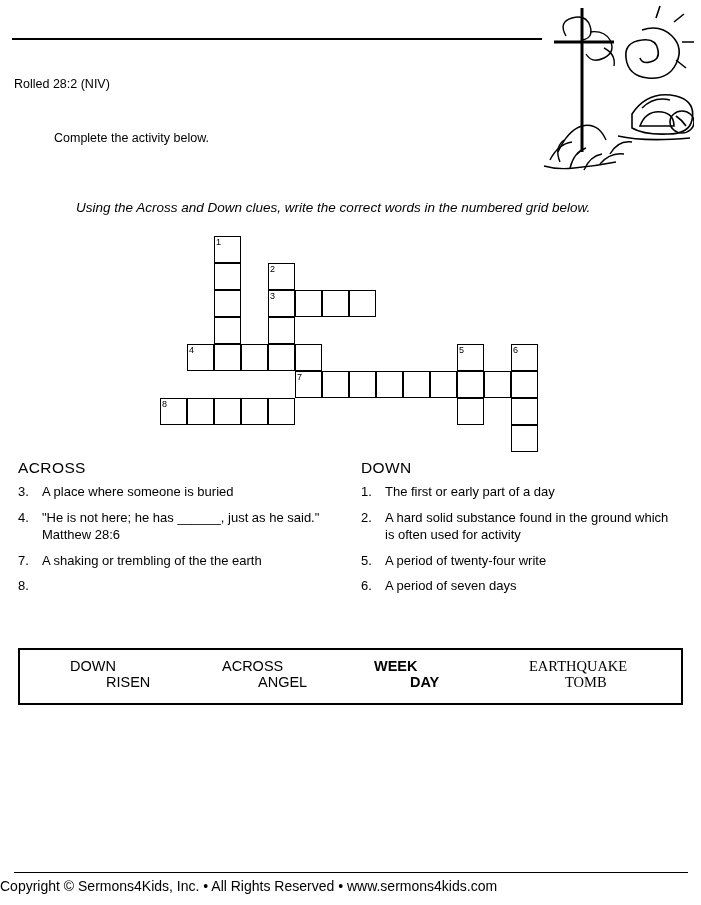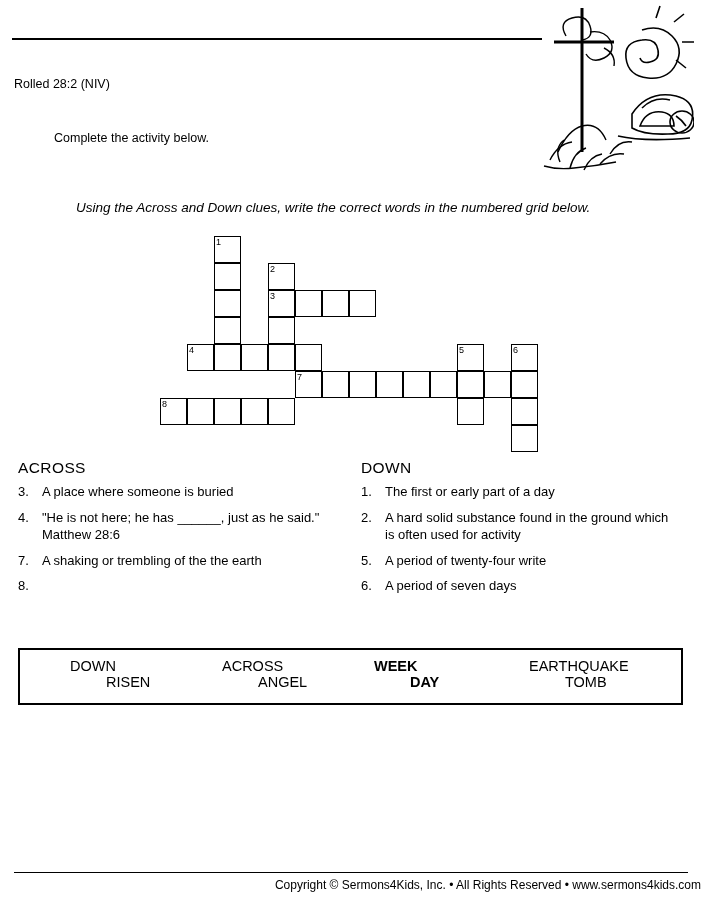--- a/index.html
+++ b/index.html
@@ -161,38 +161,38 @@
   .wb-row.r0 { top: 8px; }
   .wb-row.r1 { top: 24px; margin-left: 36px; }
   .wb-word {
     position: absolute;
     font-size: 14.5px;
     white-space: nowrap;
   }
   .wb-c0 { left: 50px; }
   .wb-c1 { left: 202px; }
   .wb-c2 { left: 354px; font-weight: bold; }
-  .wb-c3 { left: 509px; }
+  .wb-c3 { left: 509px; font-family: Liberation Serif, serif; }
 
   
   .footer-rule {
     position: absolute;
     left: 14px;
     top: 872px;
     width: 674px;
     height: 1px;
     background: #000;
   }
   .footer {
     position: absolute;
     left: 0;
     top: 878px;
     width: 701px;
-    text-align: right;
-    font-size: 12px;
+    text-align: left;
+    font-size: 14px;
   }
 </style>
 </head>
 <body>
 
 <div class="page">
 
   <div class="title-rule"></div>
 
   <div class="reference">Rolled 28:2 (NIV)</div>

